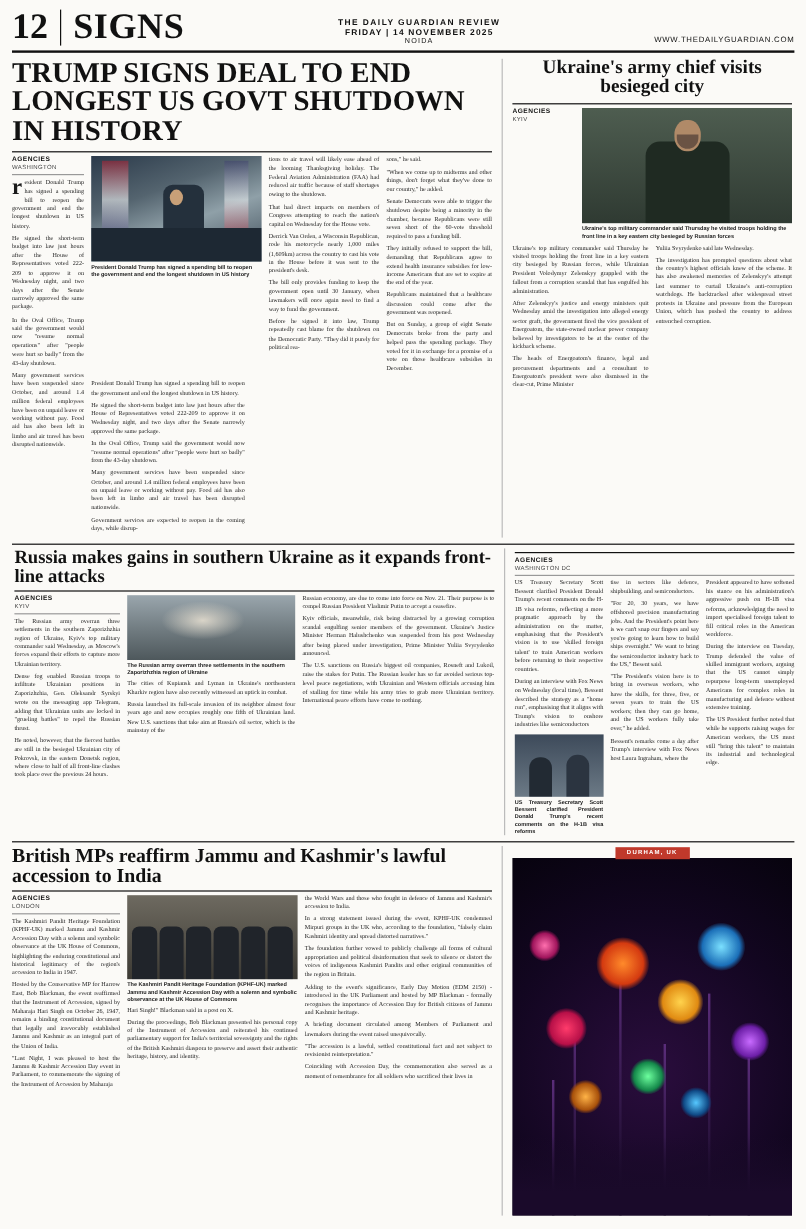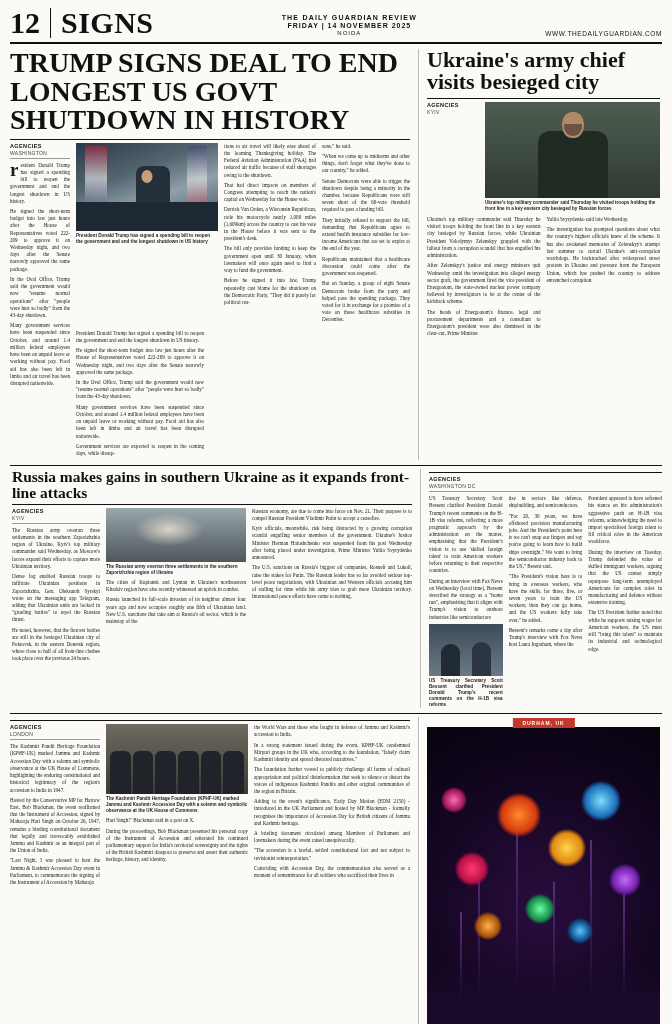--- a/index.html
+++ b/index.html
@@ -8,21 +8,21 @@
     width: 672px;
     height: 1024px;
     background: #fbfaf7;
     font-family: "Liberation Serif", serif;
     color: #111;
     overflow: hidden;
   }
   .page { width:672px; height:1024px; padding: 8px 10px 6px 10px; position:relative; }
 
   
-  .masthead { display:flex; align-items:center; border-bottom:2px solid #111; padding-bottom:4px; }
+  .masthead { display:flex; align-items:flex-end; border-bottom:2px solid #111; padding-bottom:4px; }
   .folio { font-family:"Liberation Serif",serif; font-size:30px; font-weight:bold; line-height:1; padding-right:10px; border-right:1px solid #111; margin-right:10px; }
   .section-title { font-size:30px; font-weight:bold; letter-spacing:0.5px; line-height:1; font-family:"Liberation Serif",serif; }
   .masthead-mid { flex:1; text-align:center; padding-top:3px; }
   .masthead-mid .paper { font-size:7px; letter-spacing:1.2px; font-weight:bold; font-family:"Liberation Sans",sans-serif; }
   .masthead-mid .date { font-size:7px; letter-spacing:1px; font-weight:bold; font-family:"Liberation Sans",sans-serif; margin-top:1px;}
   .masthead-mid .city { font-size:6px; letter-spacing:1px; font-family:"Liberation Sans",sans-serif; margin-top:1px;}
   .masthead-right { font-size:6.5px; letter-spacing:0.6px; font-family:"Liberation Sans",sans-serif; align-self:flex-end; padding-bottom:1px;}
 
   
   .hl { font-family:"Liberation Serif",serif; font-weight:bold; line-height:1.02; }
@@ -92,21 +92,21 @@
       <div class="paper">THE DAILY GUARDIAN REVIEW</div>
       <div class="date">FRIDAY | 14 NOVEMBER 2025</div>
       <div class="city">NOIDA</div>
     </div>
     <div class="masthead-right">WWW.THEDAILYGUARDIAN.COM</div>
   </div>
 
   <div class="top-block">
 
     <div class="top-left">
-      <div class="hl" style="font-size:28px;">TRUMP SIGNS DEAL TO END LONGEST US GOVT SHUTDOWN IN HISTORY</div>
+      <div class="hl" style="font-size:24px;">TRUMP SIGNS DEAL TO END LONGEST US GOVT SHUTDOWN IN HISTORY</div>
       <div style="border-top:1px solid #111; margin:4px 0 3px 0;"></div>
 
       <div style="display:flex; gap:6px;">
         <div style="width:60px;">
           <div class="agencies">
             <span>AGENCIES</span>
             <span class="loc">WASHINGTON</span>
           </div>
           <div style="border-top:0.5px solid #999; margin:2px 0 3px 0;"></div>
           <div class="body-col">
@@ -150,21 +150,21 @@
             <p>He signed the short-term budget into law just hours after the House of Representatives voted 222-209 to approve it on Wednesday night, and two days after the Senate narrowly approved the same package.</p>
             <p>In the Oval Office, Trump said the government would now "resume normal operations" after "people were hurt so badly" from the 43-day shutdown.</p>
             <p>Many government services have been suspended since October, and around 1.4 million federal employees have been on unpaid leave or working without pay. Food aid has also been left in limbo and air travel has been disrupted nationwide.</p>
             <p>Government services are expected to reopen in the coming days, while disrup-</p>
           </div>
         </div>
       </div>
     </div>
 
     <div class="top-right">
-      <div class="hl" style="font-size:22px;">Ukraine's army chief visits besieged city</div>
+      <div class="hl" style="font-size:16px;text-align:center;">Ukraine's army chief visits besieged city</div>
       <div style="border-top:1px solid #111; margin:4px 0 3px 0;"></div>
       <div style="display:flex; gap:6px;">
         <div style="width:52px;">
           <div class="agencies">
             <span>AGENCIES</span>
             <span class="loc">KYIV</span>
           </div>
         </div>
         <div style="flex:1;">
           <div class="photo ph-zel">
@@ -257,20 +257,21 @@
         </div>
       </div>
     </div>
   </div>
 
   <div class="kicker-rule"></div>
 
   <div style="display:flex; gap:8px;">
 
     <div style="width:400px;">
+      <div class="hl" style="font-size:16.5px;">British MPs reaffirm Jammu and Kashmir's lawful accession to India</div>
       <div style="border-top:0.5px solid #111; margin:3px 0 3px 0;"></div>
       <div style="display:flex; gap:6px;">
         <div style="width:90px;">
           <div class="agencies">
             <span>AGENCIES</span>
             <span class="loc">LONDON</span>
           </div>
           <div style="border-top:0.5px solid #999; margin:2px 0 3px 0;"></div>
           <div class="body-col">
             <p>The Kashmiri Pandit Heritage Foundation (KPHF-UK) marked Jammu and Kashmir Accession Day with a solemn and symbolic observance at the UK House of Commons, highlighting the enduring constitutional and historical legitimacy of the region's accession to India in 1947.</p>

